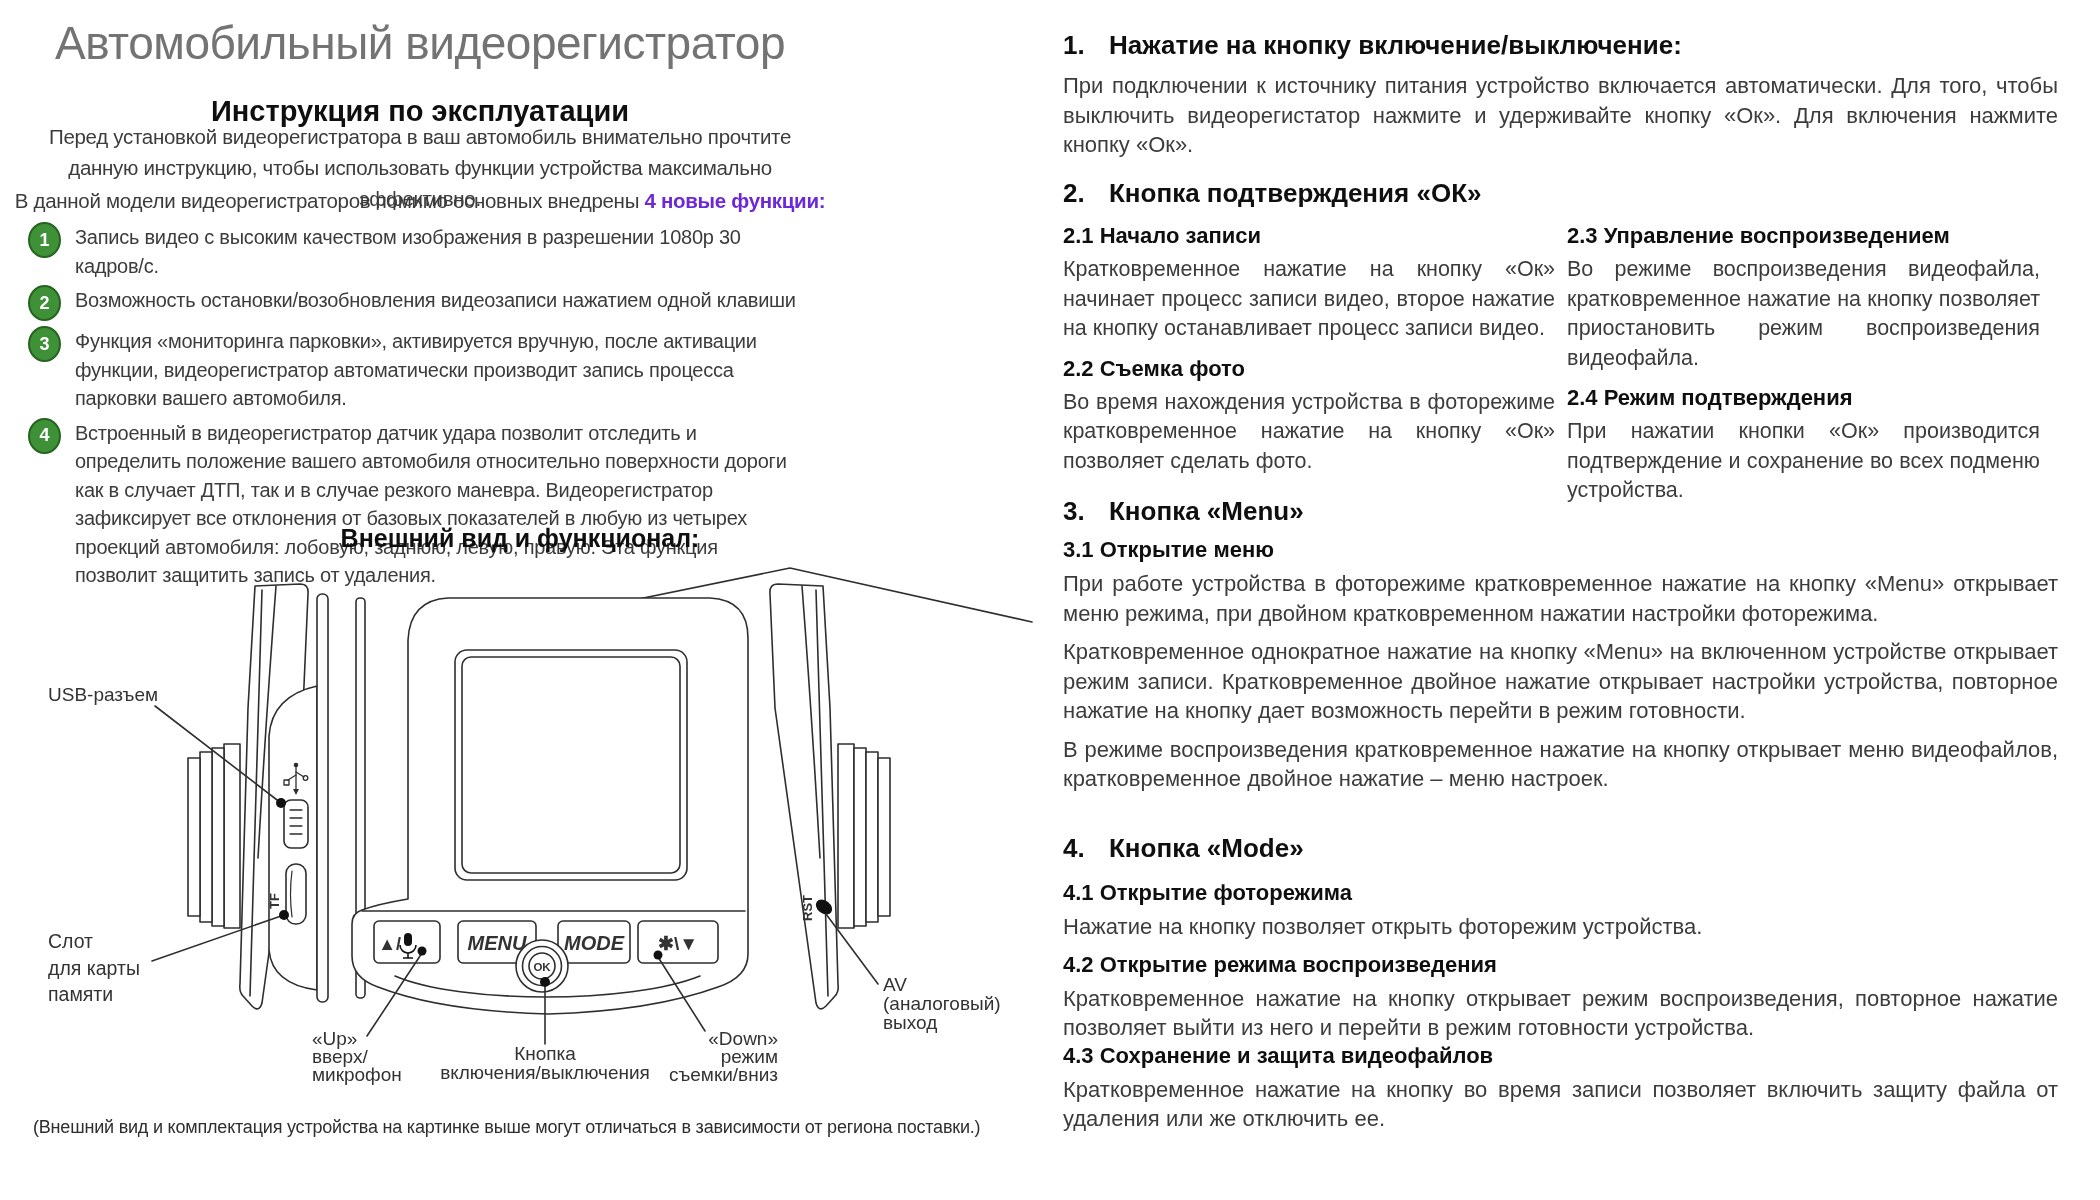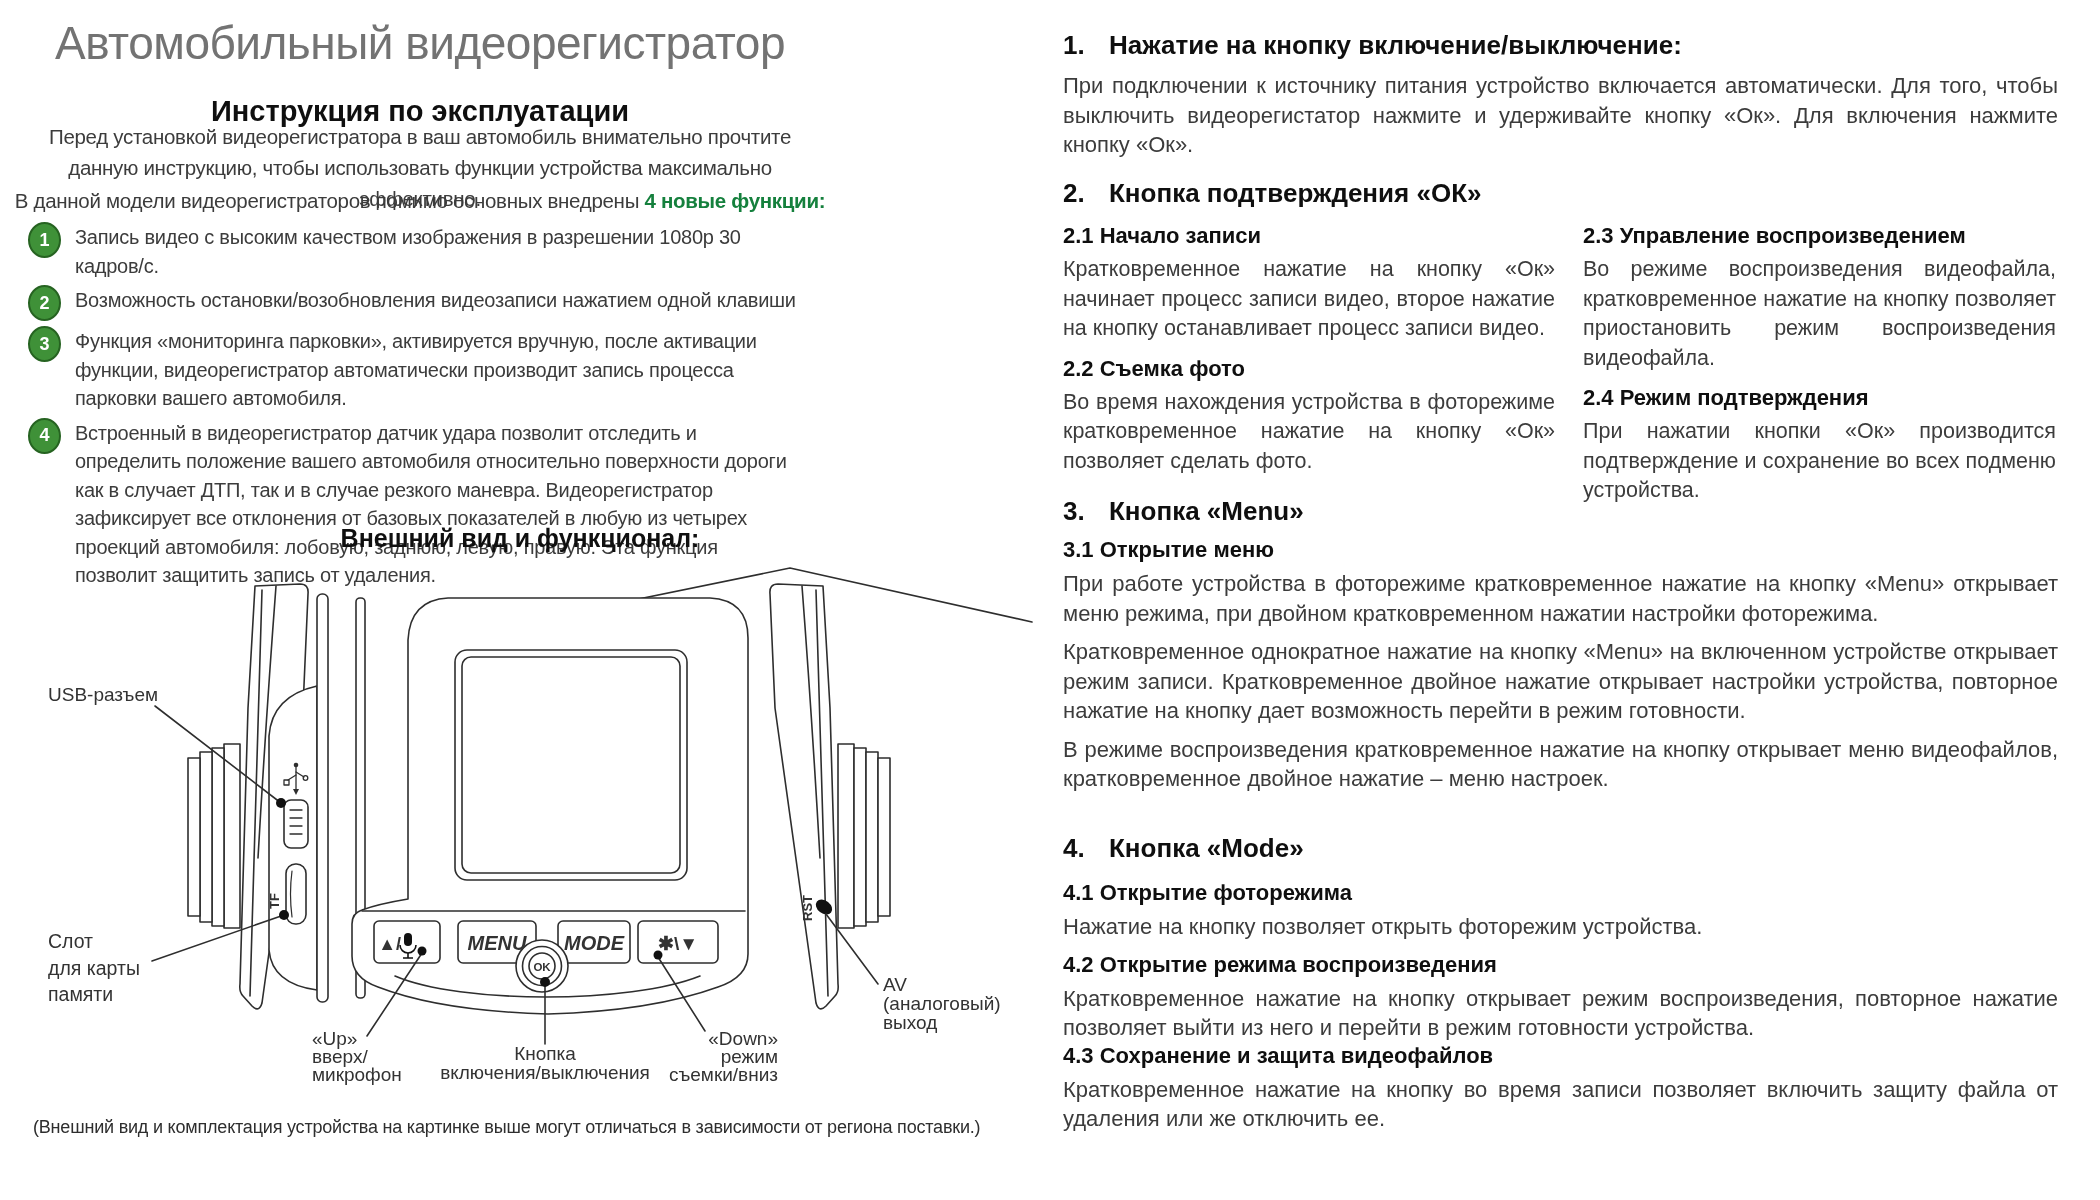--- a/index.html
+++ b/index.html
@@ -5,35 +5,35 @@
   html,body{margin:0;padding:0;background:#ffffff;}
   .canvas{position:relative;width:2100px;height:1200px;background:#fff;overflow:hidden;
           font-family:"Liberation Sans", sans-serif;color:#3c3c3c;}
   .abs{position:absolute;}
   
   .page-title{left:0;top:16px;width:840px;text-align:center;font-size:46px;letter-spacing:-0.5px;
               color:#737373;font-weight:400;}
   .page-subtitle{left:0;top:80px;width:840px;text-align:center;font-size:29px;font-weight:bold;color:#0f0f0f;margin-top:15px;}
   .intro{left:15px;top:121px;width:810px;text-align:center;font-size:20.5px;line-height:31px;letter-spacing:-0.3px;}
   .intro2{left:0;top:189px;width:840px;text-align:center;font-size:20.5px;letter-spacing:-0.3px;white-space:nowrap;}
-  .intro2 b{color:#15803d;}
+  .intro2 b{color:#6d28d9;}
   .features{left:28px;top:223px;width:775px;}
   .feature{display:flex;align-items:flex-start;margin-bottom:6px;}
   .badge{flex:0 0 auto;width:29px;height:32px;border-radius:50%;background:#3f9138;border:2px solid #266321;
          color:#fff;font-size:18px;font-weight:bold;display:flex;align-items:center;justify-content:center;
          margin-right:14px;margin-top:-1px;}
   .feature-text{font-size:20px;line-height:28.5px;letter-spacing:-0.25px;width:755px;}
   .diagram-heading{left:0;top:524px;width:1040px;text-align:center;font-size:25px;font-weight:bold;color:#0f0f0f;}
   .footnote{left:33px;top:1117px;width:1000px;font-size:18px;letter-spacing:-0.2px;color:#2e2e2e;white-space:nowrap;}
   
   .rgroup{left:1063px;width:995px;}
   .sec-head{display:flex;font-size:26px;font-weight:bold;color:#0f0f0f;margin-bottom:10px;}
   .sec-num{flex:0 0 46px;}
   .rbody{font-size:22px;line-height:29.5px;text-align:justify;}
-  .subgrid{display:grid;grid-template-columns:492px 473px;column-gap:28px;margin-top:14px;}
+  .subgrid{display:grid;grid-template-columns:492px 473px;column-gap:12px;margin-top:14px;}
   .subhead{font-size:22px;font-weight:bold;color:#0f0f0f;margin:0 0 6px 0;}
   .subbody{font-size:21.5px;line-height:29.5px;text-align:justify;margin-bottom:12px;}
   .para{margin:0 0 9px 0;}
   .mt8{margin-top:8px;}
   
   svg text{font-family:"Liberation Sans", sans-serif;fill:#333;}
 </style>
 </head>
 <body>
 

